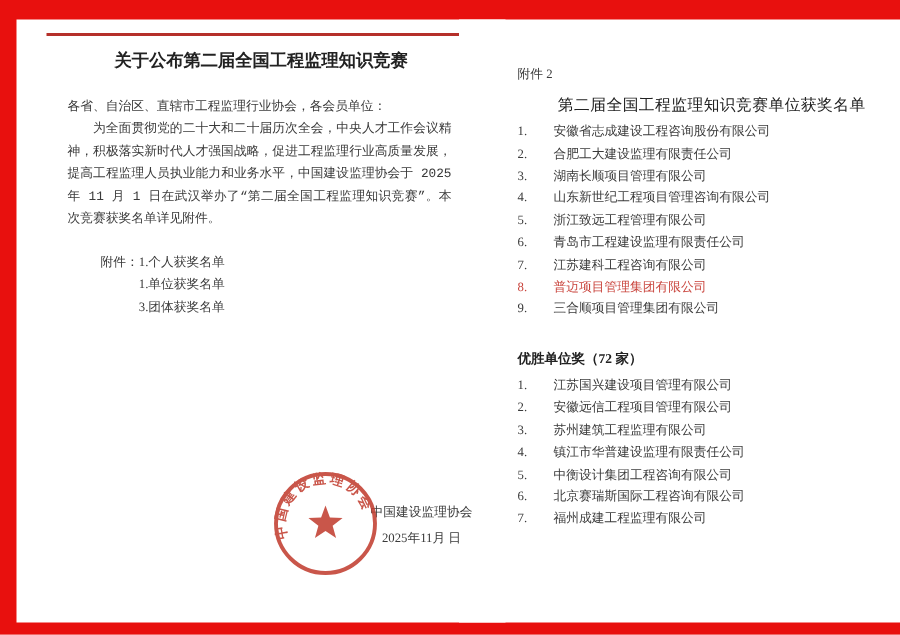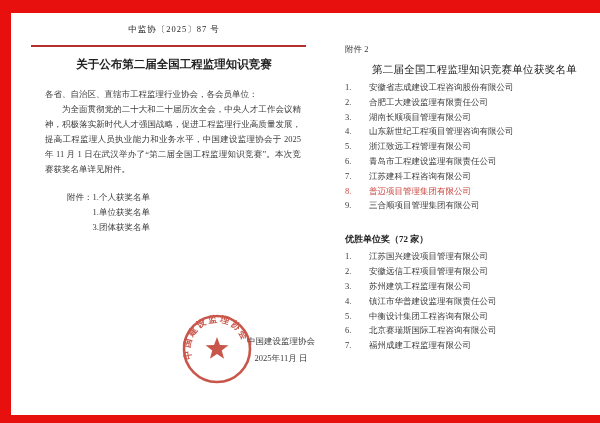--- a/index.html
+++ b/index.html
@@ -15,21 +15,21 @@
   .page-right{left:306px;}
 
   
   .masthead{margin-top:41px;text-align:center;color:var(--masthead_red);font-weight:bold;
     font-size:23px;line-height:30px;white-space:nowrap;}
   .masthead span{display:inline-block;transform:scaleX(0.88);transform-origin:center;letter-spacing:0px;}
   .docnum{margin-top:11px;text-align:center;font-size:8.5px;color:var(--text_black);letter-spacing:1px;}
   .redrule{margin:9px 17px 0 20px;height:0;border-top:2px solid var(--rule_red);}
   .notice-title{margin-top:9px;text-align:center;font-weight:bold;color:var(--text_black);
     font-size:11.5px;line-height:16px;}
-  .lp-body{margin:15px 36px 0 34px;font-size:8.5px;line-height:15px;color:var(--text_dark);text-align:justify;}
+  .lp-body{margin:15px 36px 0 34px;font-size:8.5px;line-height:15px;color:var(--text_dark);text-align:justify;font-family:Liberation Mono, monospace;}
   .lp-body .para{text-indent:2em;}
   .attach{display:flex;margin:13px 36px 0 56px;font-size:8.5px;line-height:15px;color:var(--text_dark);}
   .attach-list > div{line-height:15px;}
   .sign{position:absolute;right:22px;top:320px;text-align:center;font-size:8.5px;line-height:17px;color:var(--text_dark);z-index:1;}
   .seal{position:absolute;left:166px;top:296px;width:80px;height:80px;z-index:2;opacity:0.85;}
 
   
   .rp-inner{padding:31px 28px 0 39px;}
   .attach2{font-size:8.5px;color:var(--text_dark);}
   .awards-title{margin-top:7px;text-align:center;font-weight:normal;font-size:10.5px;color:var(--text_black);letter-spacing:0.3px;}
@@ -41,21 +41,20 @@
   .li .no{width:14px;flex:0 0 14px;}
   .li .nm{padding-left:10px;white-space:nowrap;}
   .li.hl .no,.li.hl .nm{color:var(--highlight_red);}
 </style>
 </head>
 <body>
 
 <div class="canvas">
 
   <div class="page page-left">
-    <div class="docnum">中监协〔2025〕87 号</div>
     <div class="redrule"></div>
     <div class="notice-title">
       <div>关于公布第二届全国工程监理知识竞赛</div>
     </div>
     <div class="lp-body">
       <div>各省、自治区、直辖市工程监理行业协会，各会员单位：</div>
       <div class="para">为全面贯彻党的二十大和二十届历次全会，中央人才工作会议精神，积极落实新时代人才强国战略，促进工程监理行业高质量发展，提高工程监理人员执业能力和业务水平，中国建设监理协会于 2025 年 11 月 1 日在武汉举办了“第二届全国工程监理知识竞赛”。本次竞赛获奖名单详见附件。</div>
     </div>
     <div class="attach">
       <span>附件：</span>

